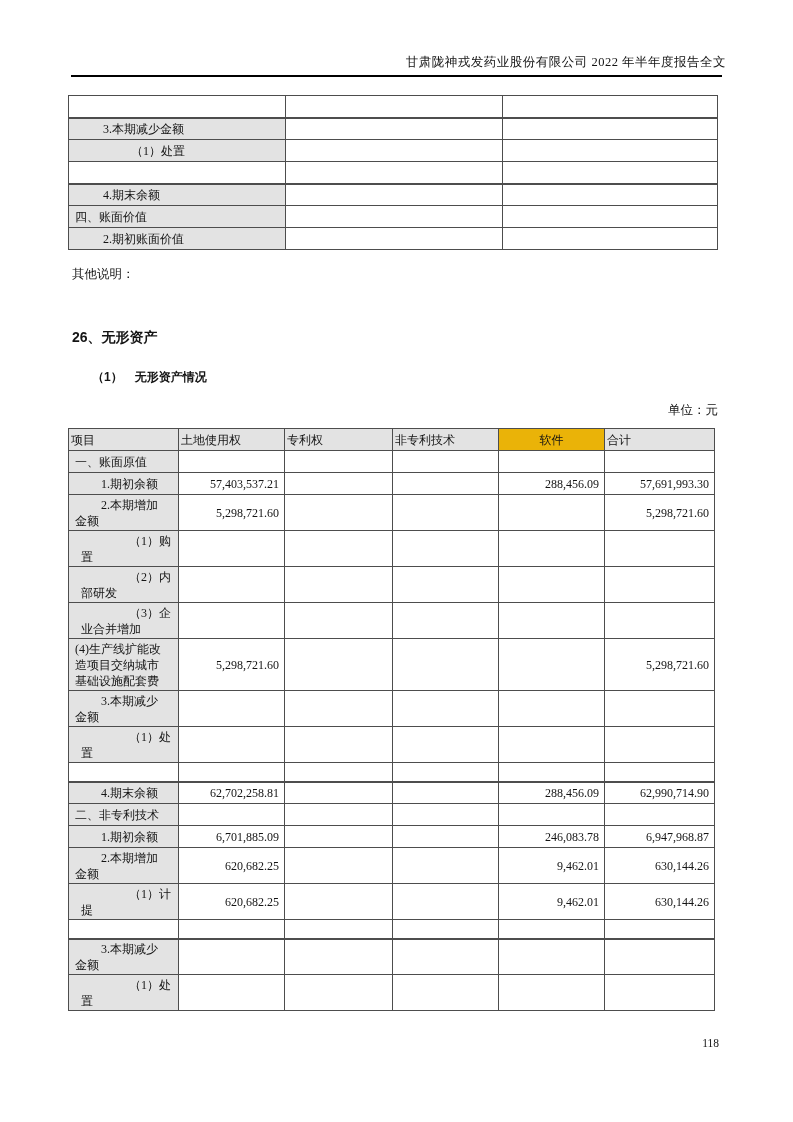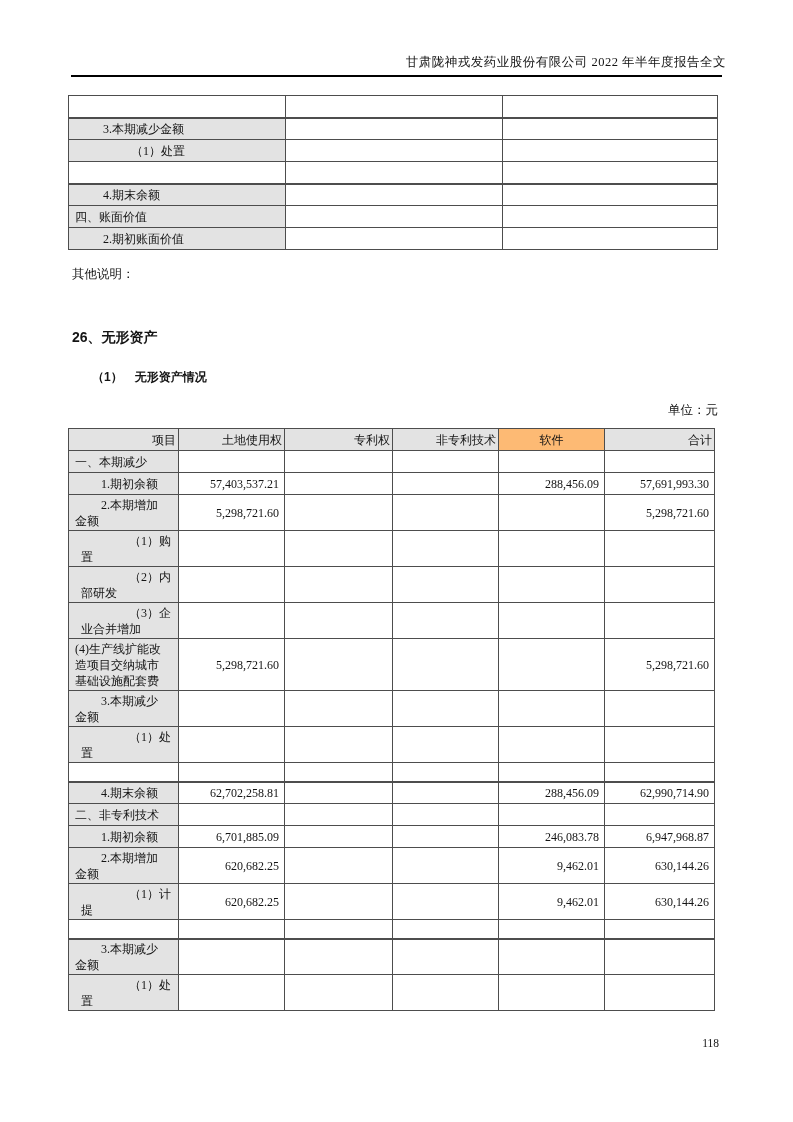--- a/index.html
+++ b/index.html
@@ -23,22 +23,22 @@
     overflow:hidden; line-height:16px; vertical-align:middle;
   }
   .lbl { background:#e3e3e3; text-align:left; padding:1px 6px; white-space:pre-wrap; }
   .w   { background:#ffffff; }
   .i0 { text-indent:0;margin-left:32px; }
   .i1 { text-indent:26px; }
   .i2 { text-indent:48px;padding-left:12px; }
   .ti1 { text-indent:28px; }
   .ti2 { text-indent:56px; }
   .num { text-align:right; padding:1px 5px; background:#ffffff; white-space:nowrap; }
-  th.hd { background:#e3e3e3; text-align:right; padding:1px 2px; }
-  th.hdw { background:#fdba74; text-align:center; padding:1px 14px; }
+  th.hd { background:#e3e3e3; text-align:left; padding:1px 2px; }
+  th.hdw { background:#eab308; text-align:center; padding:1px 14px; }
   tr.h20 { height:22px; }
   tr.h22 { height:22px; }
   tr.h36 { height:36px; }
   tr.h52 { height:52px; }
   tr.h19 { height:19px; }
   tr.tb td { border-bottom-width:2px; }
   .other-note { position:absolute; left:72px; top:266px; font-size:12.5px; }
   .sec-title {
     position:absolute; left:72px; top:329px; font-size:14px; font-weight:bold;
     font-family:"Liberation Sans","DejaVu Sans",sans-serif;
@@ -120,21 +120,21 @@
   <tbody>
     <tr class="h22">
       <th class="hd">项目</th>
       <th class="hd">土地使用权</th>
       <th class="hd">专利权</th>
       <th class="hd">非专利技术</th>
       <th class="hdw">软件</th>
       <th class="hd">合计</th>
     </tr>
     <tr class="h22">
-      <td class="lbl i0">一、本期减少</td>
+      <td class="lbl i0">一、账面原值</td>
       <td class="num"></td>
       <td class="num"></td>
       <td class="num"></td>
       <td class="num"></td>
       <td class="num"></td>
     </tr>
     <tr class="h22">
       <td class="lbl i1">1.期初余额</td>
       <td class="num">57,403,537.21</td>
       <td class="num"></td>

